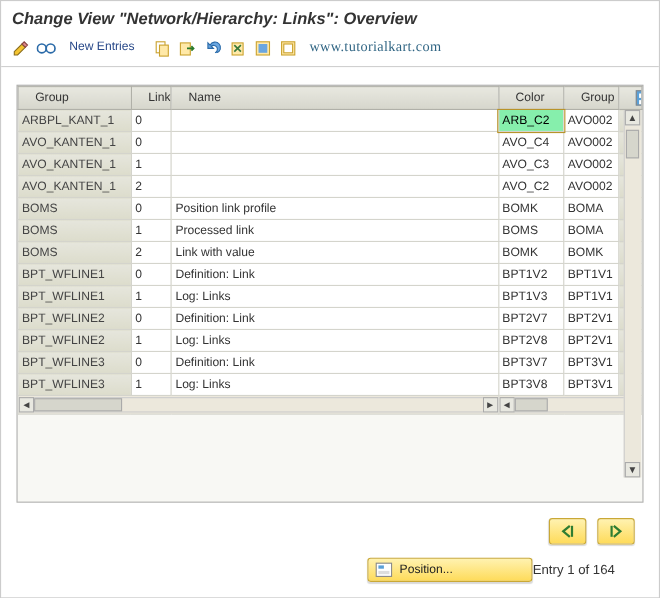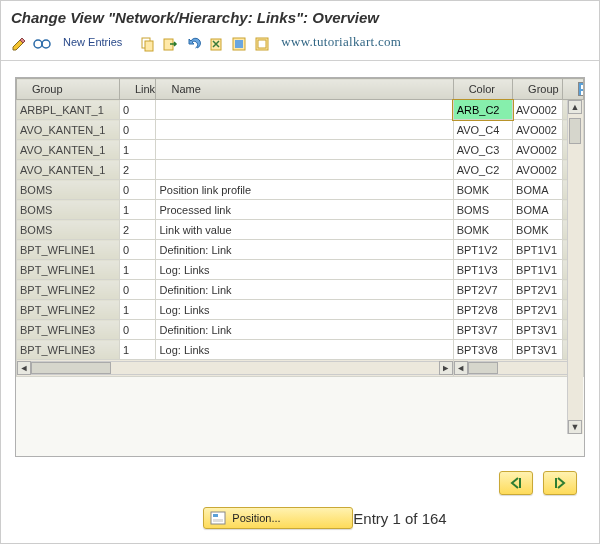--- a/index.html
+++ b/index.html
@@ -148,37 +148,37 @@
   .goldbtn {
     width:34px;height:24px;
     background: linear-gradient(#fff2b0,#fedb5a);
     border:1px solid #c9a836;
     border-radius:3px;
     display:flex;align-items:center;justify-content:center;
     box-shadow: 0 1px 1px rgba(0,0,0,.15);
     cursor:pointer;
   }
   .footer2 {
-    display:flex; align-items:center; justify-content:center;
+    display:flex; align-items:center; justify-content:flex-end;
     padding: 6px 40px 6px 90px;
   }
   .posbtn {
     display:flex;align-items:center;
     background: linear-gradient(#fff2b0,#fedb5a);
     border:1px solid #c9a836;
     border-radius:3px;
     padding:3px 44px 3px 6px;
     cursor:pointer;
     box-shadow: 0 1px 1px rgba(0,0,0,.15);
     gap:6px;
     min-width: 150px;
     font-size:11px;
     color:#222;
   }
-  .entry-status { font-size:15px; color:#333;}
+  .entry-status { font-size:12px; color:#333;}
   svg { display:block; }
 </style>
 </head>
 <body>
 
 <div class="title">Change View "Network/Hierarchy: Links": Overview</div>
 
 <div class="toolbar">
   <span class="tb-icon">
     <svg width="16" height="16">

